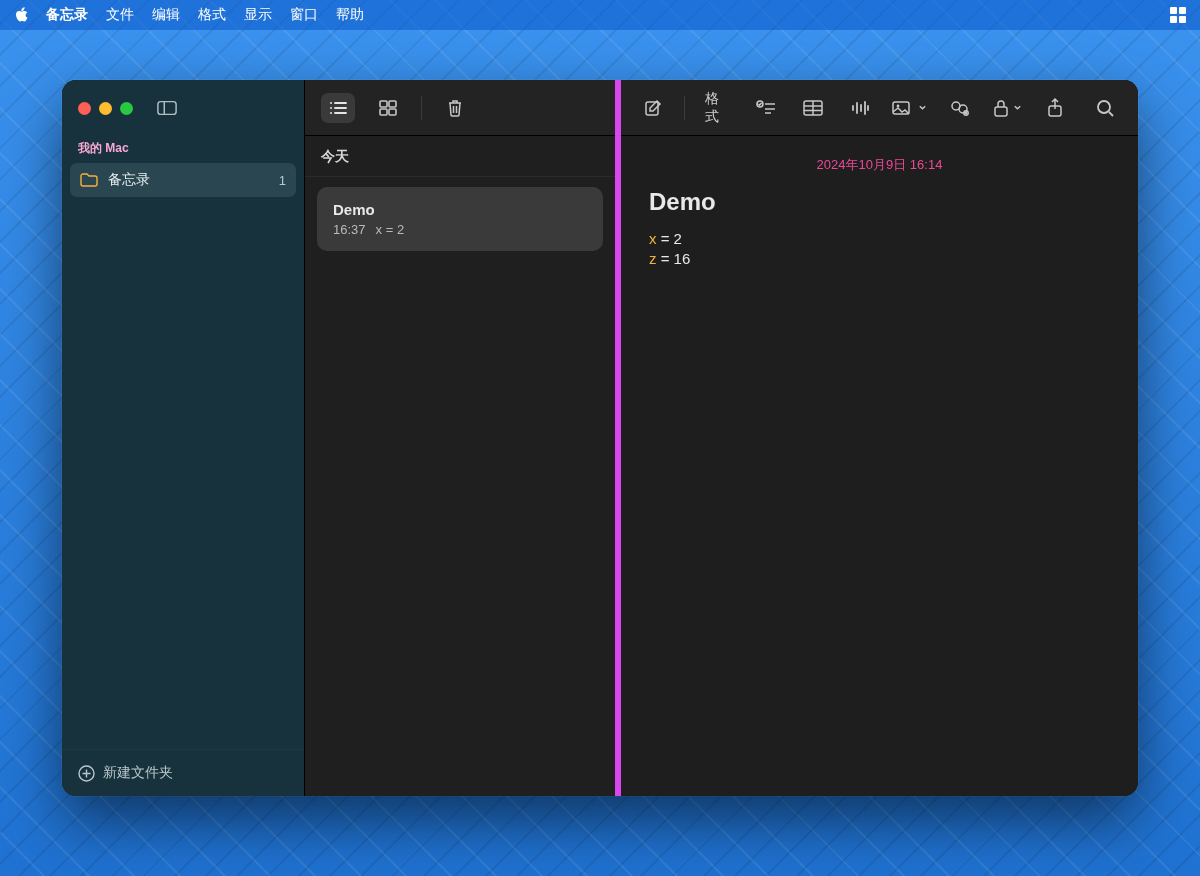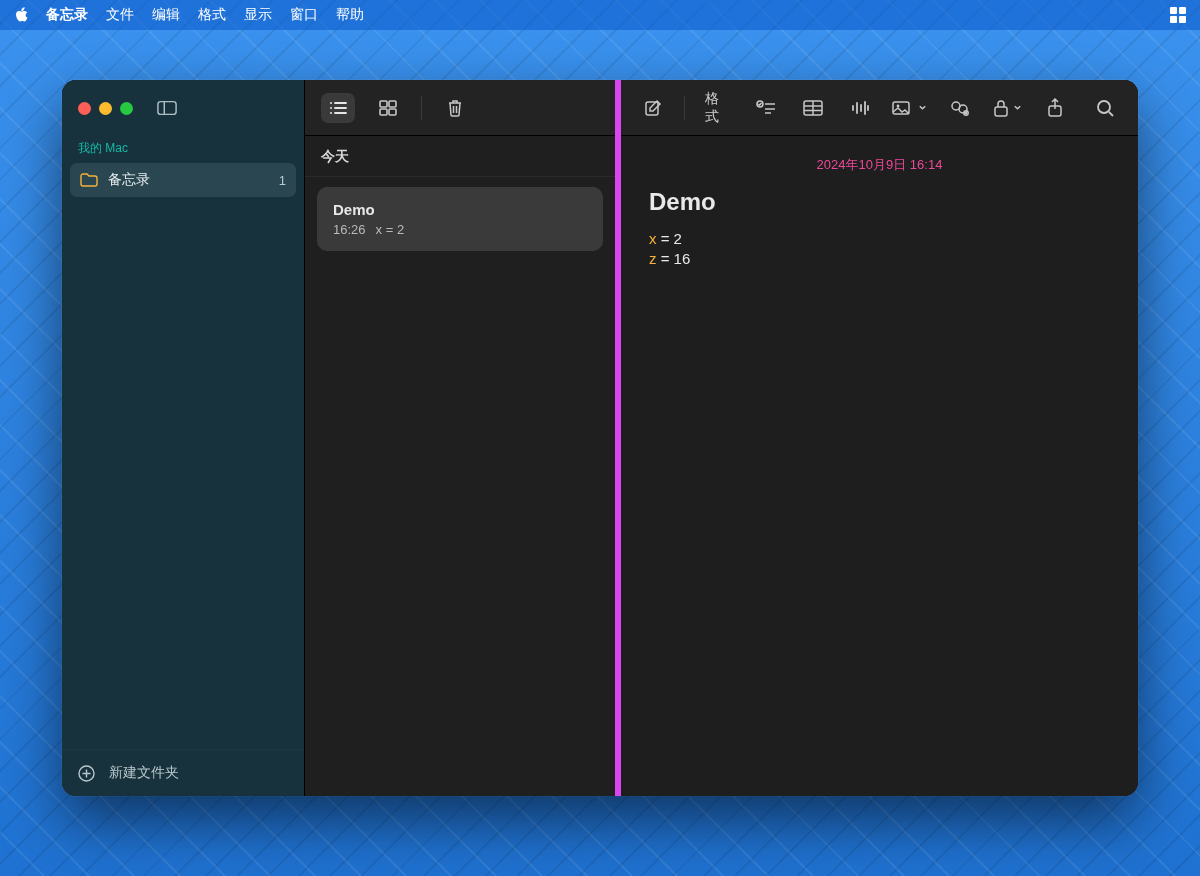--- a/index.html
+++ b/index.html
@@ -53,31 +53,31 @@
     border-right: 1px solid #000;
   }
   .titlebar-left {
     height: 56px; display:flex; align-items:center; padding:0 16px;
   }
   .traffic { display:flex; gap:8px; margin-right:24px;}
   .traffic span{ width:13px; height:13px; border-radius:50%; display:block;}
   .t-red{background:#ff5f57;} .t-yel{background:#febc2e;} .t-grn{background:#28c840;}
   .sb-icon { width:20px; height:16px; opacity:0.85;}
   .sidebar-section-label{
-    font-size:12px; color:#14b8a6; padding:4px 16px 6px; font-weight:400;
+    font-size:12px; color:#f9a8d4; padding:4px 16px 6px; font-weight:700;
   }
   .folder-row{
     margin:0 8px; padding:8px 10px; border-radius:7px;
     background:#2a4650; display:flex; align-items:center; gap:10px;
     font-size:14px; color:#e6eef0;
   }
   .folder-row .count{ margin-left:auto; color:#b9c7cc; font-size:13px;}
   .folder-icon{ width:18px; height:14px; }
   .sidebar-footer{
-    margin-top:auto; padding:14px 16px; display:flex; align-items:center; gap:14px;
+    margin-top:auto; padding:14px 16px; display:flex; align-items:center; gap:8px;
     color:#b9c7cc; font-size:14px; border-top:1px solid rgba(255,255,255,0.03);
   }
   .plus-circle{ width:17px; height:17px; }
   
   .notelist {
     width: 348px; background:#1f1f1f; border-right:6px solid #d946ef;
     display:flex; flex-direction:column;
   }
   .toolbar {
     height:56px; display:flex; align-items:center; gap:16px;
@@ -203,21 +203,21 @@
             <path d="M2 4h12M6 4V2h4v2M3 4l1 12c0 1 .7 1 1 1h6c.3 0 1 0 1-1L13 4"></path>
             <line x1="6.5" y1="7" x2="6.5" y2="14"></line>
             <line x1="9.5" y1="7" x2="9.5" y2="14"></line>
           </svg>
       </div>
     </div>
     <div class="list-header">今天</div>
     <div class="note-card">
       <div class="title">Demo</div>
       <div class="meta">
-        <span>16:26</span>
+        <span>16:37</span>
         <span>x = 2</span>
       </div>
     </div>
   </div>
 
   <div class="editor">
     <div class="toolbar main">
       <div class="tb-btn">
         <svg width="18" height="18" viewBox="0 0 18 18" fill="none" stroke="#c7c7c7" stroke-width="1.5">
             <rect x="2" y="3" width="12" height="13" rx="2"></rect>

